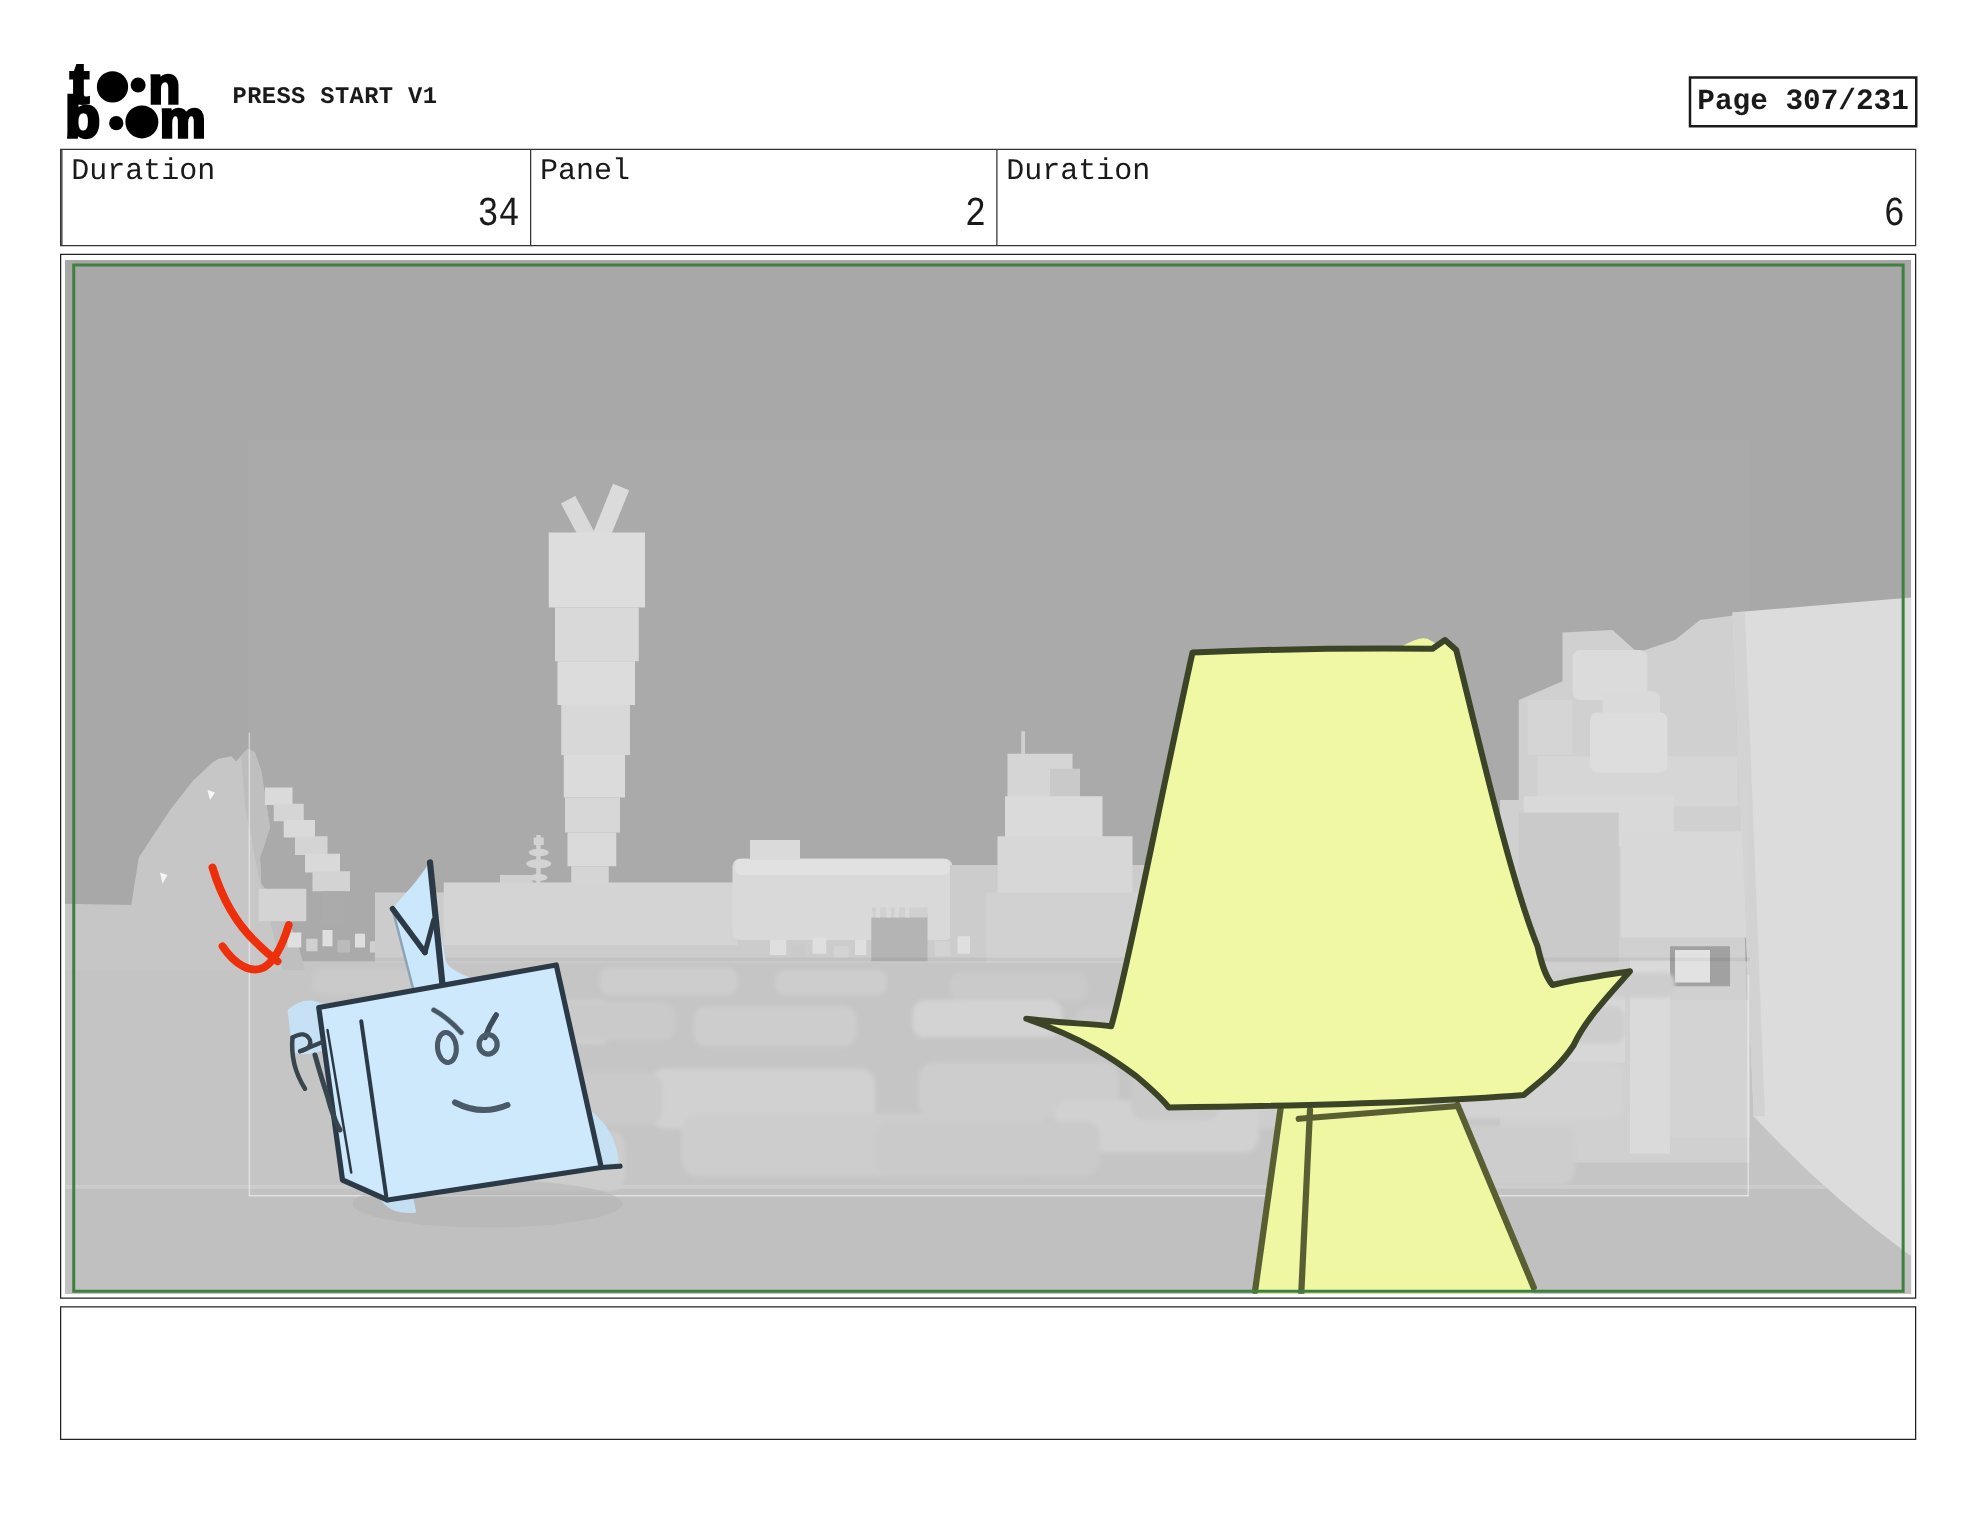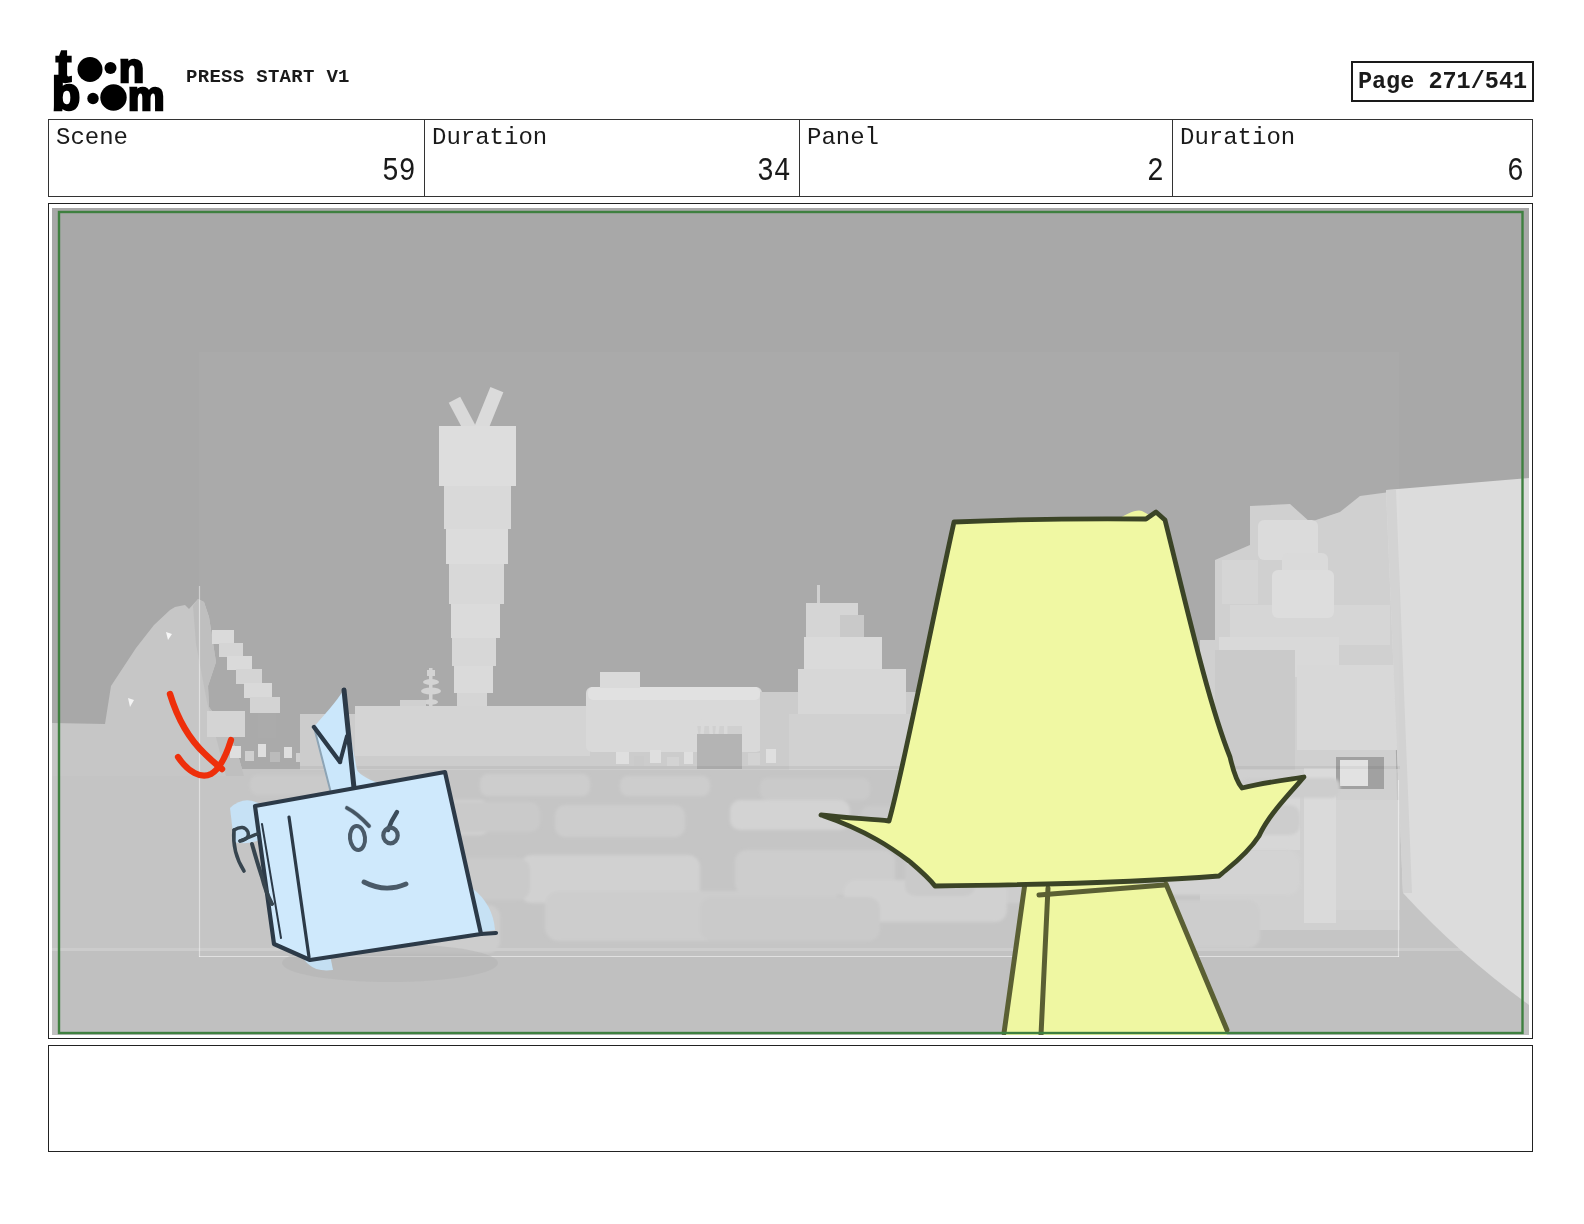--- a/index.html
+++ b/index.html
@@ -17,28 +17,24 @@
     <text x="119" y="82" font-size="41" stroke="#000" stroke-width="2.6">n</text>
     <text x="52" y="109.5" font-size="46" stroke="#000" stroke-width="2.6">b</text>
     <circle cx="93" cy="98.5" r="5.7"></circle>
     <circle cx="113.5" cy="97.5" r="13.2"></circle>
     <text x="128" y="109.5" font-size="41" stroke="#000" stroke-width="2.6">m</text>
   </g>
 </svg>
 
 <div class="abs" style="left:186px;top:66px;font-size:19px;font-weight:bold;letter-spacing:0.3px;">PRESS START V1</div>
 
-<div class="abs" style="left:1351px;top:61px;width:183px;height:41px;border:2px solid #1a1a1a;box-sizing:border-box;text-align:center;font-size:23.5px;font-weight:bold;line-height:37px;">Page 271/541</div>
+<div class="abs" style="left:1351px;top:61px;width:183px;height:41px;border:2px solid #1a1a1a;box-sizing:border-box;text-align:center;font-size:23.5px;font-weight:bold;line-height:37px;">Page 307/231</div>
 
 <div class="abs" style="left:48px;top:119px;width:1485px;height:78px;border:1.5px solid #333;box-sizing:border-box;display:flex;">
 
-  <div style="position:relative;width:375px;box-sizing:border-box;">
-    <div style="position:absolute;left:7px;top:4px;font-size:24px;">Scene</div>
-    <div style="position:absolute;right:8px;bottom:8px;font-size:33px;line-height:1;transform:scaleX(0.85);transform-origin:right bottom;">59</div>
-  </div>
 
   <div style="position:relative;width:375px;box-sizing:border-box;border-left:1.5px solid #333;">
     <div style="position:absolute;left:7px;top:4px;font-size:24px;">Duration</div>
     <div style="position:absolute;right:8px;bottom:8px;font-size:33px;line-height:1;transform:scaleX(0.85);transform-origin:right bottom;">34</div>
   </div>
 
   <div style="position:relative;width:373px;box-sizing:border-box;border-left:1.5px solid #333;">
     <div style="position:absolute;left:7px;top:4px;font-size:24px;text-align:center;">Panel</div>
     <div style="position:absolute;right:8px;bottom:8px;font-size:33px;line-height:1;transform:scaleX(0.85);transform-origin:right bottom;">2</div>
   </div>

